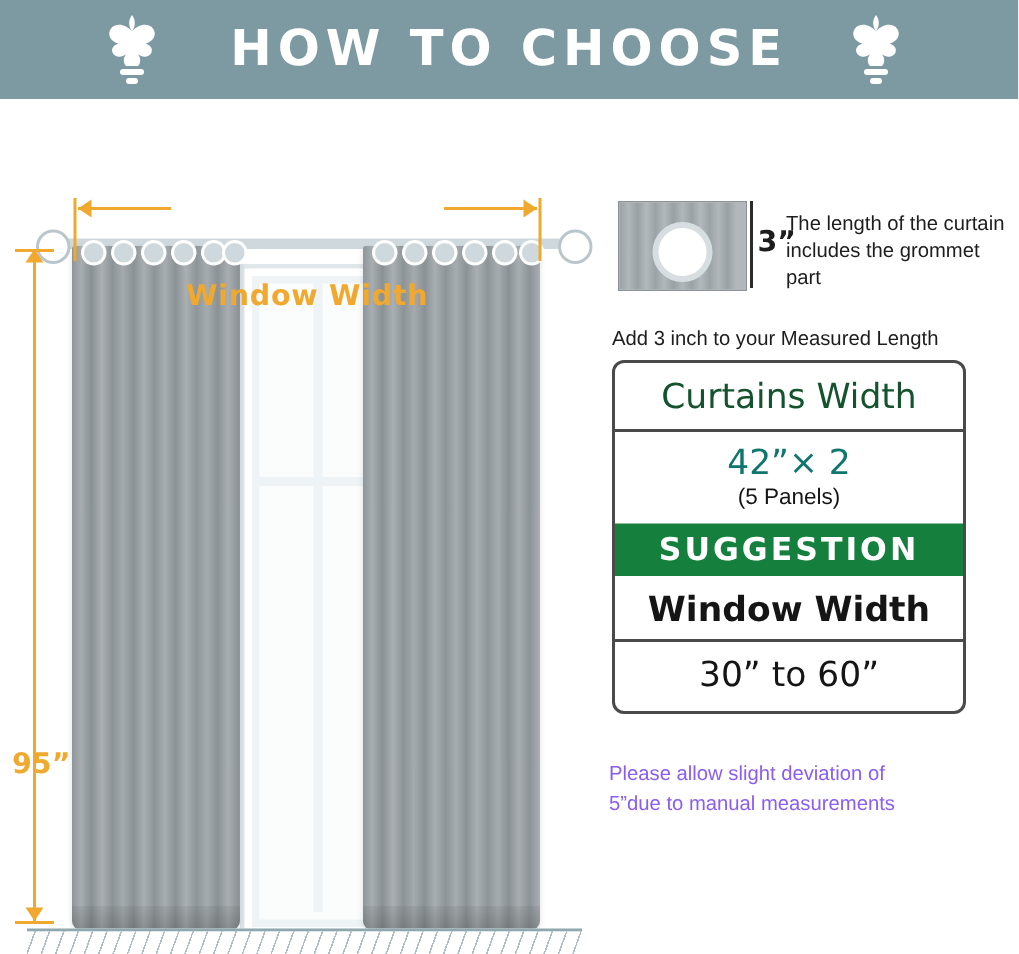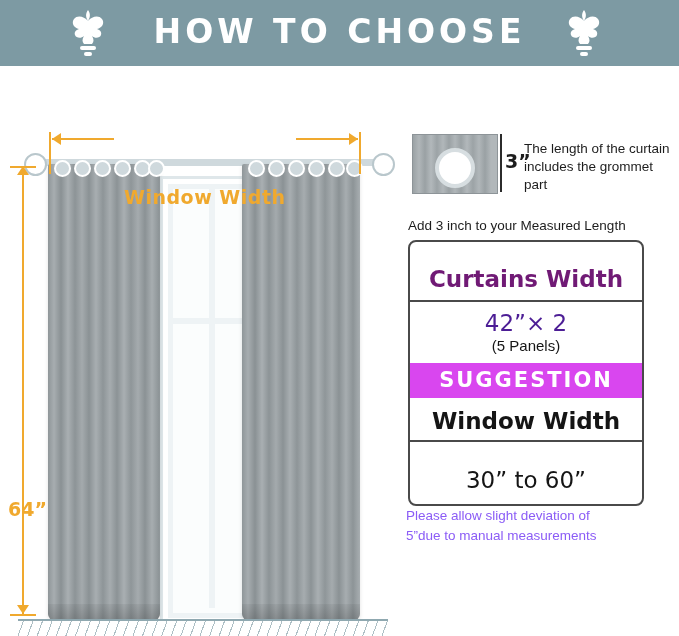--- a/index.html
+++ b/index.html
@@ -288,44 +288,44 @@
     left: 4px;
     top: 174px;
     width: 232px;
     border: 2px solid #4a4a4a;
     border-radius: 8px;
     background: #ffffff;
     overflow: hidden;
     text-align: center;
   }
   #card-row-1 {
-    padding: 24px 0 4px;
+    padding: 10px 0 4px;
     font-size: 23px;
-    font-weight: bold;
-    color: #701a75;
+    font-weight: normal;
+    color: #14532d;
     font-family: "DejaVu Sans", sans-serif;
   }
   #card-rule {
     height: 2px;
     background: #4a4a4a;
     margin: 4px 0 0;
   }
   #card-row-2 {
     padding: 8px 0 0;
     font-size: 23px;
-    color: #4c1d95;
+    color: #0f766e;
     font-family: "DejaVu Sans", sans-serif;
   }
   #card-row-3 {
     padding: 1px 0 9px;
     font-size: 15px;
     color: #151515;
   }
   #card-band {
-    background: #d946ef;
+    background: #15803d;
     color: #ffffff;
     font-size: 21px;
     font-weight: bold;
     letter-spacing: 2px;
     padding: 5px 0 6px;
     font-family: "DejaVu Sans", sans-serif;
   }
   #card-row-4 {
     padding: 10px 0 6px;
     font-size: 23px;
@@ -335,21 +335,20 @@
   }
   #card-rule-2 {
     height: 2px;
     background: #4a4a4a;
   }
   #card-row-5 {
     padding: 9px 0 11px;
     font-size: 23px;
     color: #151515;
     font-family: "DejaVu Sans", sans-serif;
-    margin-top: 16px;
   }
   #deviation-note {
     position: absolute;
     left: 2px;
     top: 440px;
     width: 250px;
     font-size: 13.5px;
     line-height: 1.5;
     color: #8b5cf6;
   }
@@ -421,21 +420,21 @@
     <div class="guide-h" style="left:296px; top:72px; width:62px;"></div>
     <div class="arrow" style="left:52px; top:67px; border-top:6px solid transparent; border-bottom:6px solid transparent; border-right:9px solid #f0a92e;"></div>
     <div class="arrow" style="left:349px; top:67px; border-top:6px solid transparent; border-bottom:6px solid transparent; border-left:9px solid #f0a92e;"></div>
     <div id="width-label" class="ann-label">Window Width</div>
 
     <div class="guide-v" style="left:22px; top:100px; height:450px;"></div>
     <div class="guide-h" style="left:10px; top:100px; width:26px;"></div>
     <div class="guide-h" style="left:10px; top:548px; width:26px;"></div>
     <div class="arrow" style="left:17px; top:100px; border-left:6px solid transparent; border-right:6px solid transparent; border-bottom:9px solid #f0a92e;"></div>
     <div class="arrow" style="left:17px; top:539px; border-left:6px solid transparent; border-right:6px solid transparent; border-top:9px solid #f0a92e;"></div>
-    <div id="height-label" class="ann-label">64”</div>
+    <div id="height-label" class="ann-label">95”</div>
   </div>
 
   <div id="right-col">
 
     <div id="grommet-swatch">
       <div id="grommet-hole"></div>
     </div>
     <div id="swatch-dim-line"></div>
     <div id="swatch-dim-text">3”</div>
     <div id="swatch-note">The length of the curtain includes the grommet part</div>

